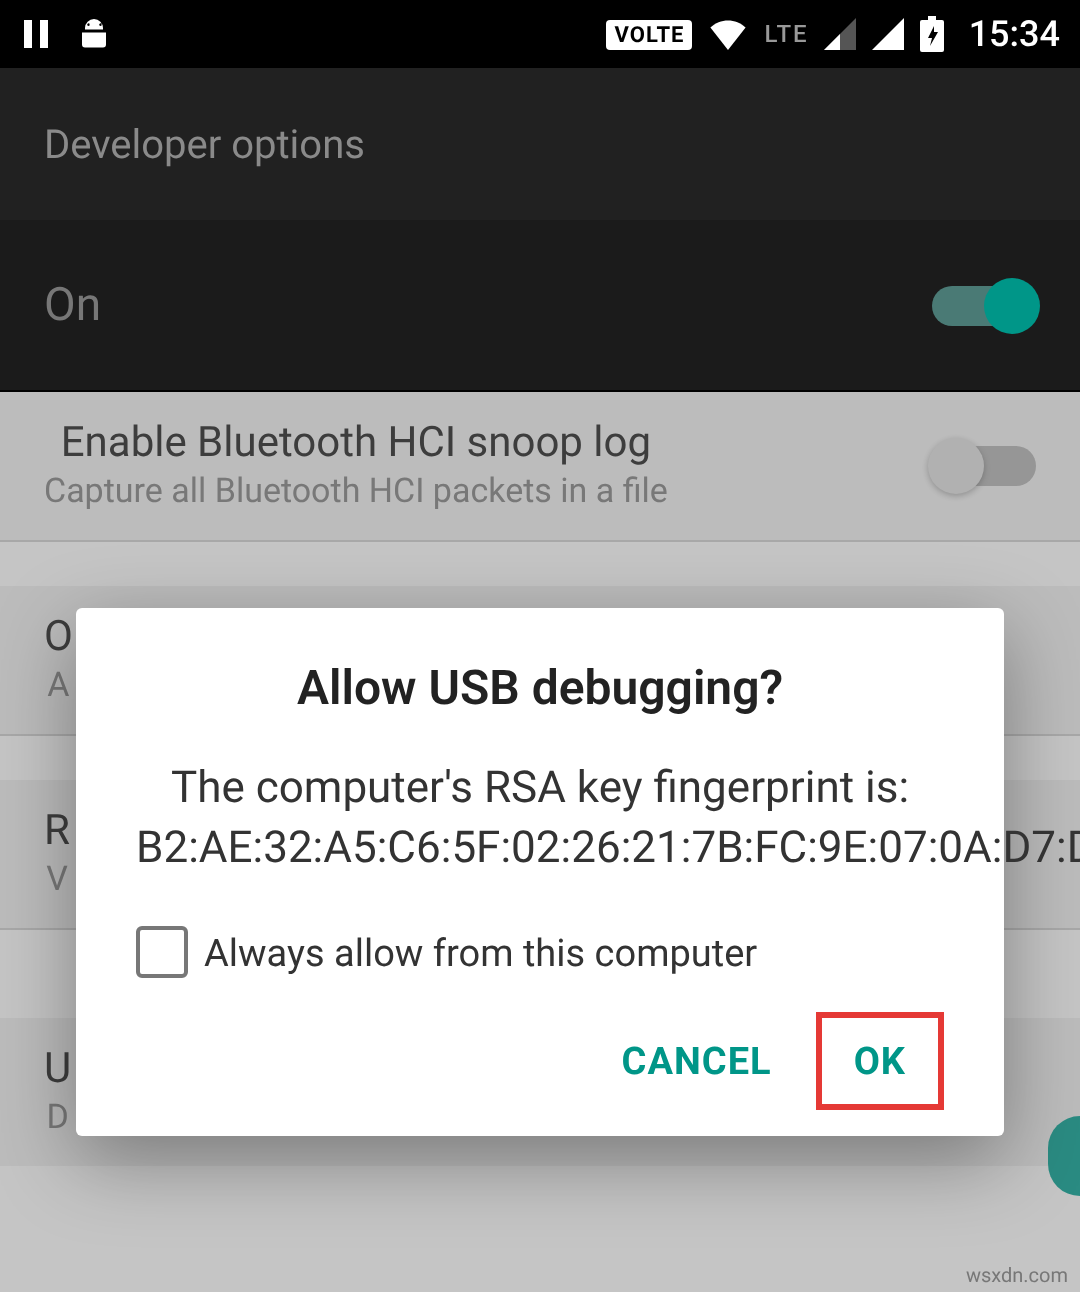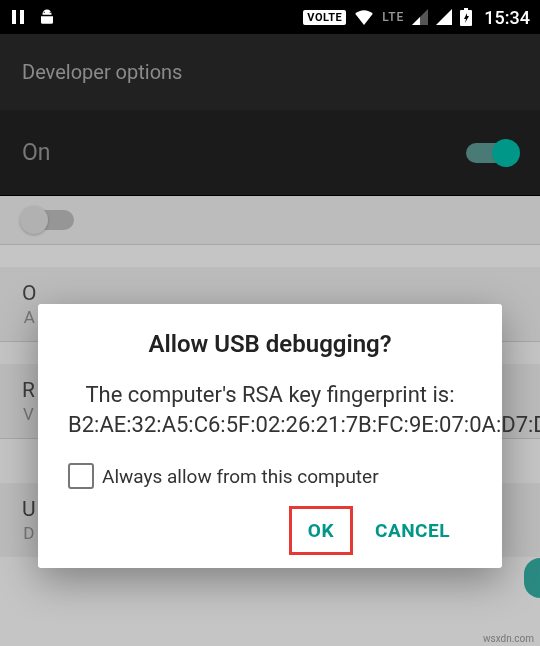--- a/index.html
+++ b/index.html
@@ -107,20 +107,24 @@
   </div>
 
   <div class="on-row">
     <span class="label">On</span>
     <div class="toggle on">
         <div class="knob"></div>
       </div>
   </div>
 
   <div class="list-item dimmed">
+    <div class="txt">
+      <div class="title">Enable Bluetooth HCI snoop log</div>
+      <div class="sub">Capture all Bluetooth HCI packets in a file</div>
+    </div>
     <div class="toggle off">
         <div class="knob"></div>
       </div>
   </div>
 
   <div class="spacer-gap"></div>
 
   <div class="list-item dimmed">
     <div class="txt">
       <div class="title">O</div>
@@ -152,20 +156,20 @@
 
   <div class="dialog">
     <h2>Allow USB debugging?</h2>
     <p style="white-space:pre-line">The computer's RSA key fingerprint is:
 B2:AE:32:A5:C6:5F:02:26:21:7B:FC:9E:07:0A:D7:D9</p>
     <div class="checkbox-row">
       <div class="checkbox"></div>
       <span>Always allow from this computer</span>
     </div>
     <div class="dialog-actions">
+      <div class="dlg-btn">CANCEL</div>
       <div class="dlg-btn highlight-box">OK</div>
-      <div class="dlg-btn">CANCEL</div>
     </div>
   </div>
 
   <div class="watermark">wsxdn.com</div>
 
 </div>
 
 </body></html>

